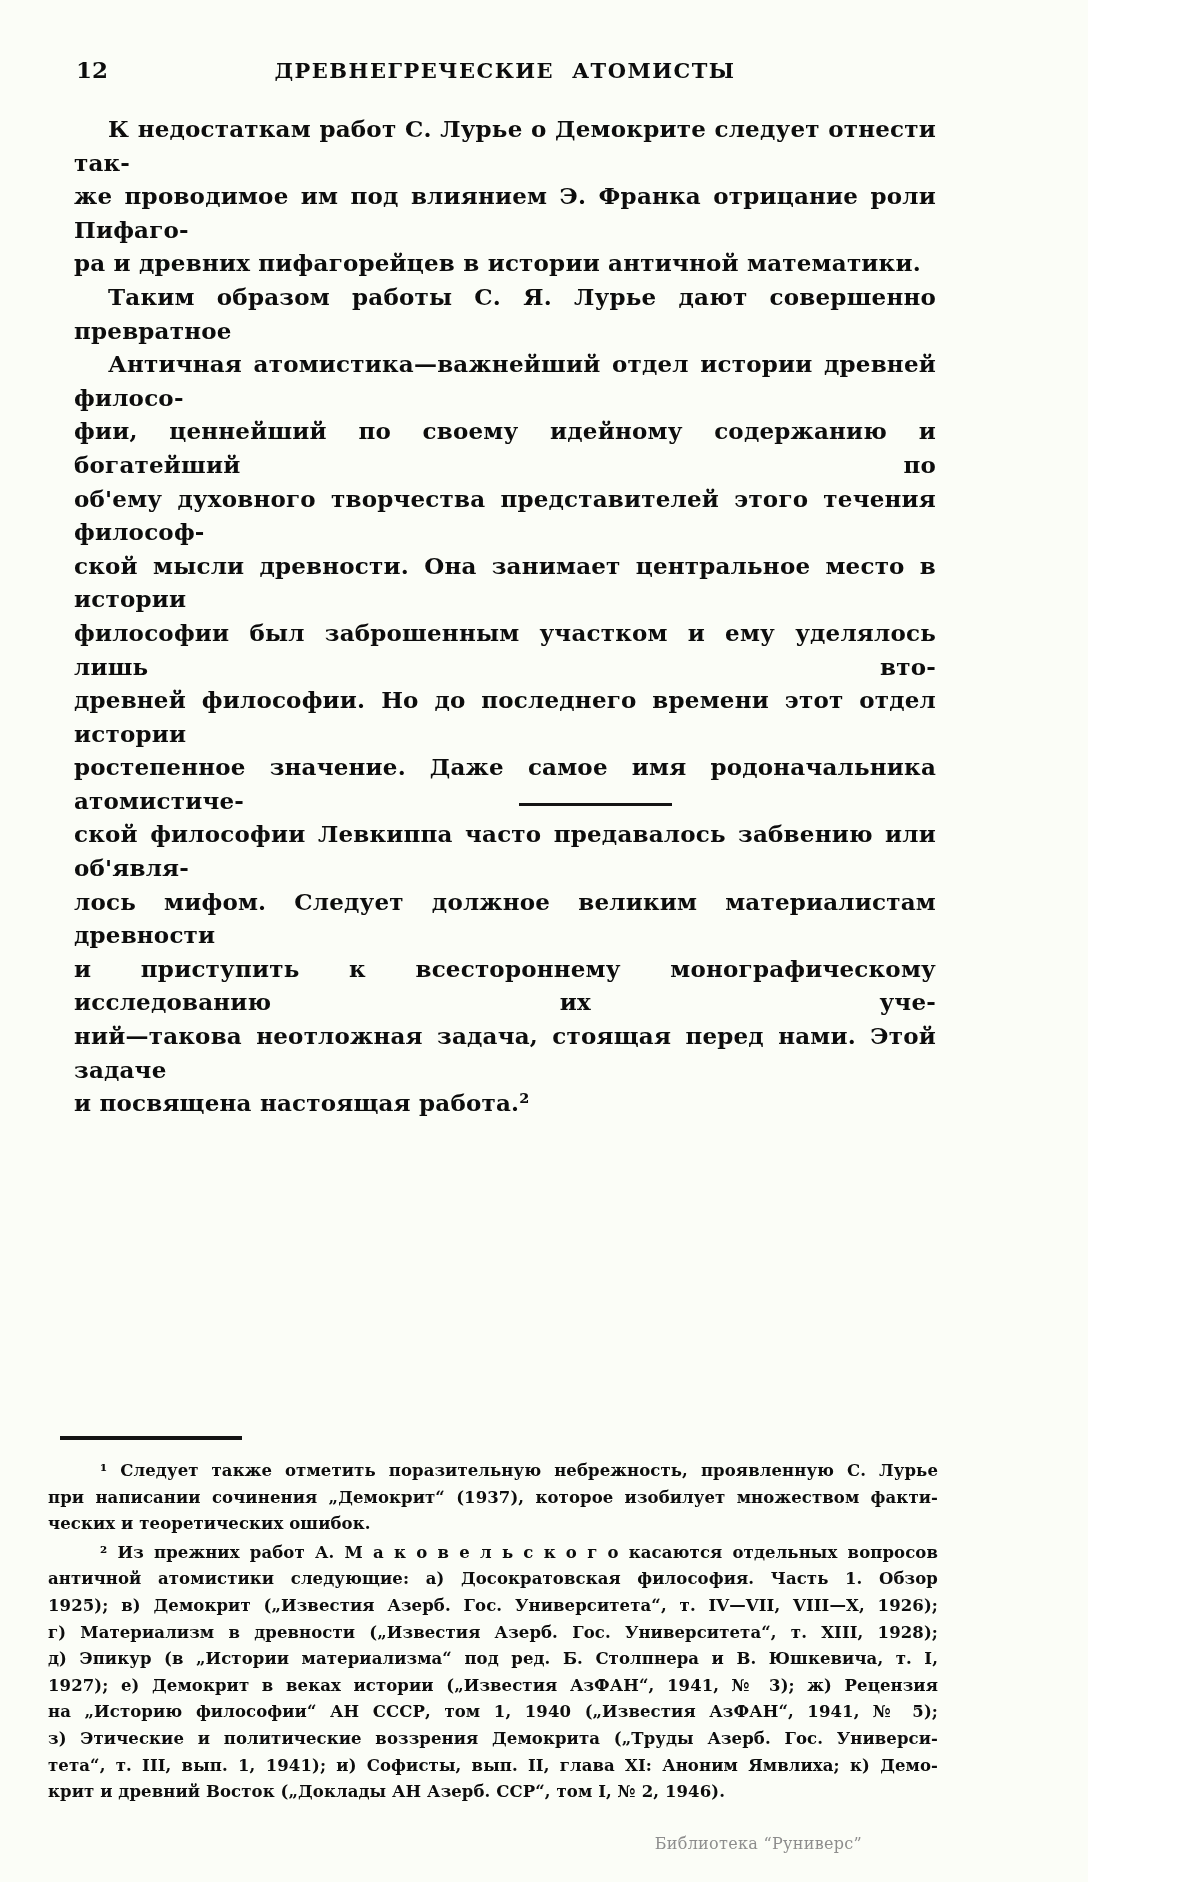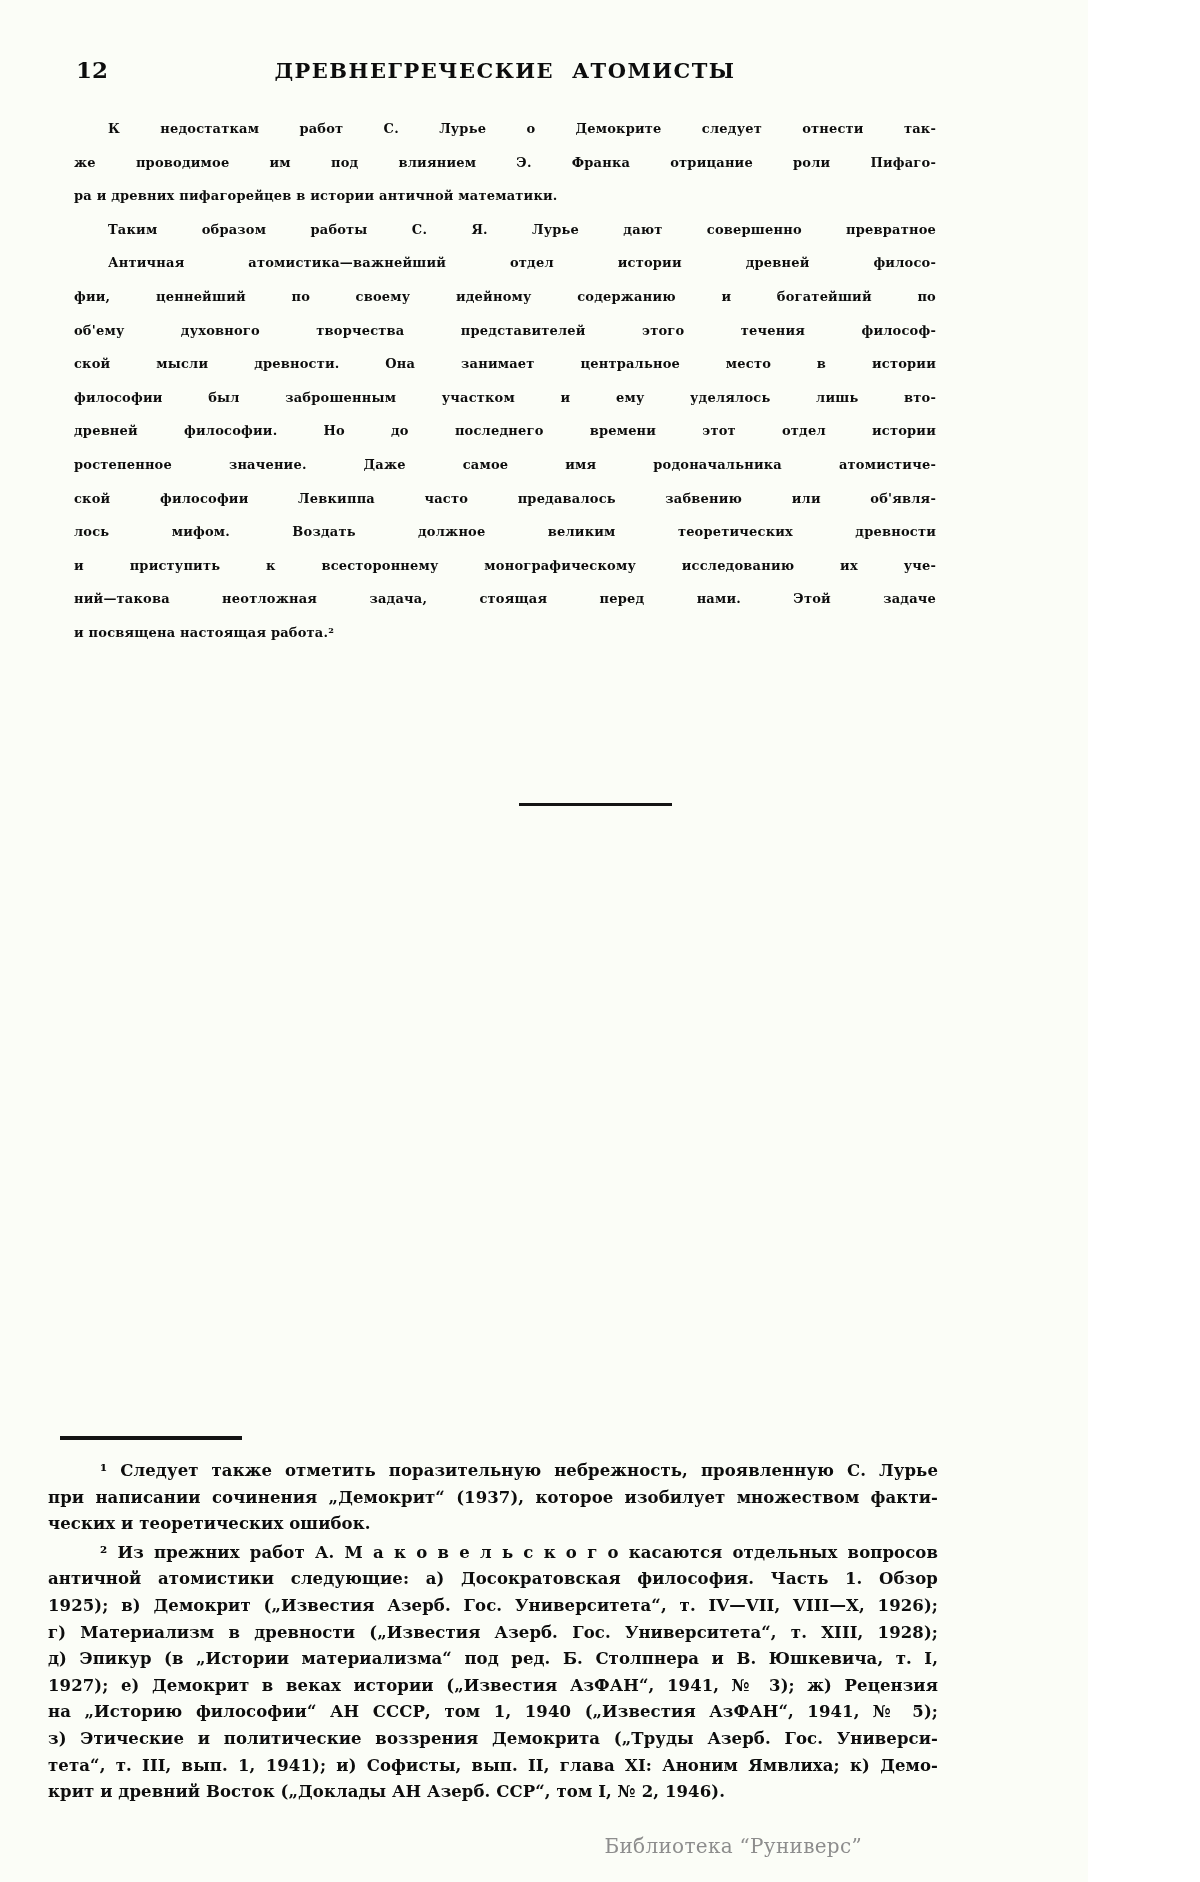--- a/index.html
+++ b/index.html
@@ -21,21 +21,21 @@
     text-align:center;
     font-size:21px; font-weight:bold;
     letter-spacing:1.5px; word-spacing:9px;
   }
   
   .body-block {
     position:absolute; top:112px; left:74px; width:862px;
   }
   .para { margin:0; }
   .ln {
-    font-size:13px; font-weight:bold;
+    font-size:23px; font-weight:bold;
     line-height:33.6px;
     white-space:normal;
     letter-spacing:0.2px;
   }
   .j   { text-align:justify; text-align-last:justify; }
   .ind { text-indent:34px; }
   
   .divider-center {
     position:absolute; top:803px; left:519px;
     width:153px; height:3px; background:#141414;
@@ -51,21 +51,21 @@
   .footnotes .ln {
     font-size:16.5px; line-height:26.6px; font-weight:bold;
     letter-spacing:0.1px;
   }
   .footnotes .ind { text-indent:52px; }
   .fn { margin:0 0 2px 0; }
   
   .watermark {
     position:absolute; top:1834px; left:74px; width:788px;
     text-align:right;
-    font-size:20px; color:#8d8d8d; font-weight:normal;
+    font-size:16px; color:#8d8d8d; font-weight:normal;
     letter-spacing:0.3px;
   }
 </style>
 </head>
 <body>
 
 <div class="page">
 
   <span class="pagenum">12</span>
   <div class="running-title">ДРЕВНЕГРЕЧЕСКИЕ АТОМИСТЫ</div>
@@ -81,21 +81,21 @@
     </div>
     <div class="para">
       <div class="ln j ind">Античная атомистика—важнейший отдел истории древней филосо-</div>
       <div class="ln j">фии, ценнейший по своему идейному содержанию и богатейший по</div>
       <div class="ln j">об'ему духовного творчества представителей этого течения философ-</div>
       <div class="ln j">ской мысли древности. Она занимает центральное место в истории</div>
       <div class="ln j">философии был заброшенным участком и ему уделялось лишь вто-</div>
       <div class="ln j">древней философии. Но до последнего времени этот отдел истории</div>
       <div class="ln j">ростепенное значение. Даже самое имя родоначальника атомистиче-</div>
       <div class="ln j">ской философии Левкиппа часто предавалось забвению или об'явля-</div>
-      <div class="ln j">лось мифом. Воздать должное великим теоретических древности</div>
+      <div class="ln j">лось мифом. Следует должное великим материалистам древности</div>
       <div class="ln j">и приступить к всестороннему монографическому исследованию их уче-</div>
       <div class="ln j">ний—такова неотложная задача, стоящая перед нами. Этой задаче</div>
       <div class="ln">и посвящена настоящая работа.²</div>
     </div>
   </div>
 
   <div class="divider-center"></div>
 
   <div class="fn-rule"></div>
 

